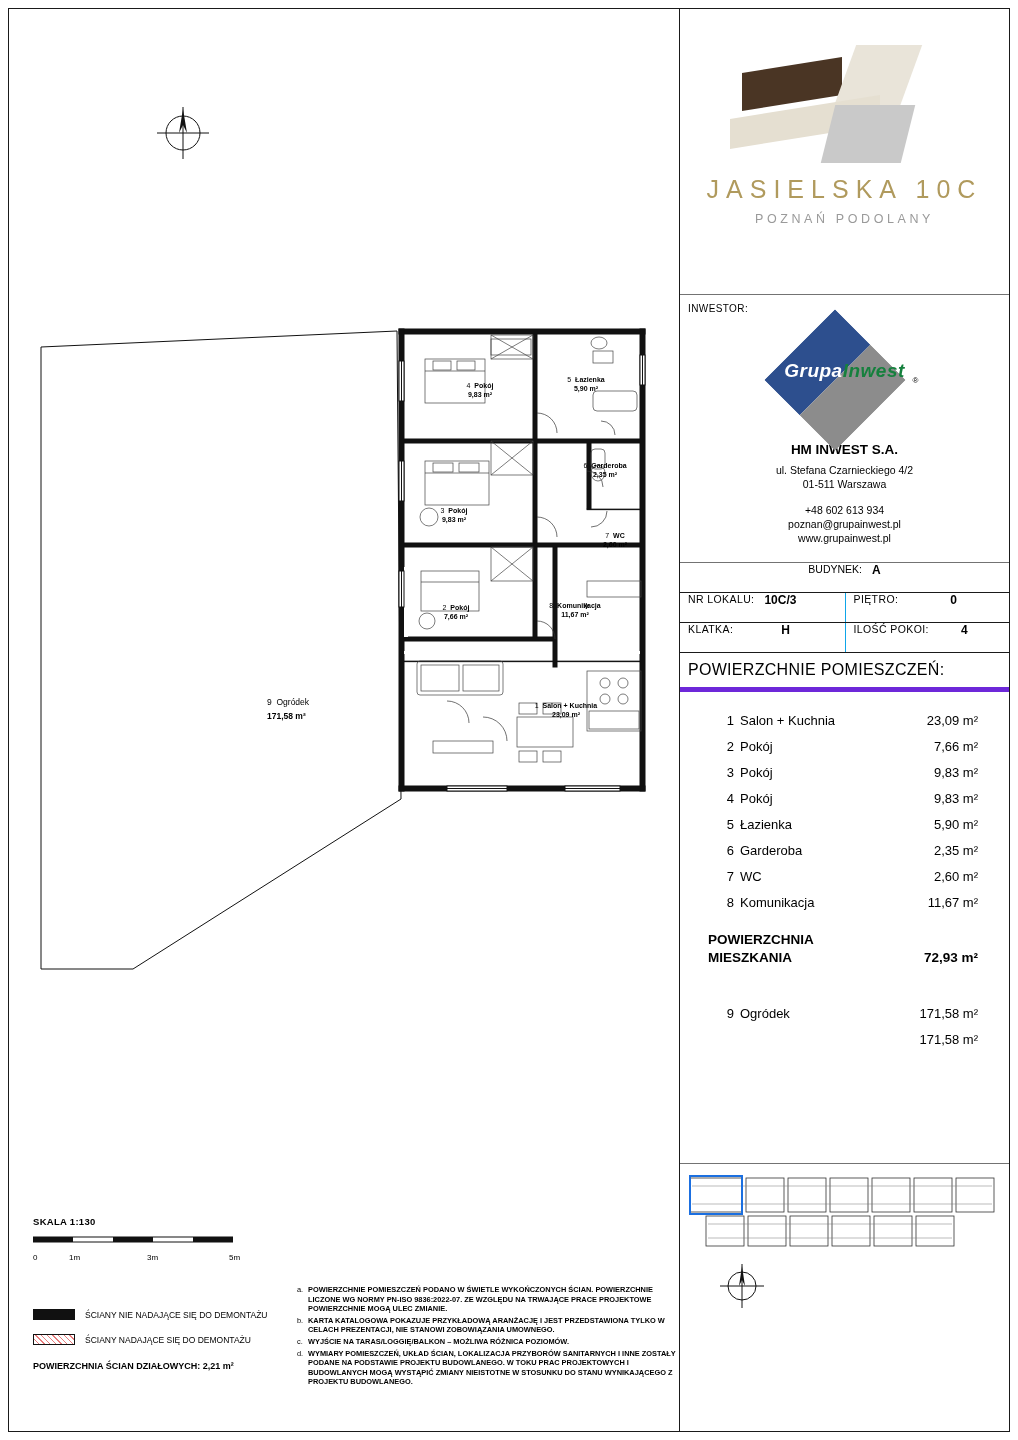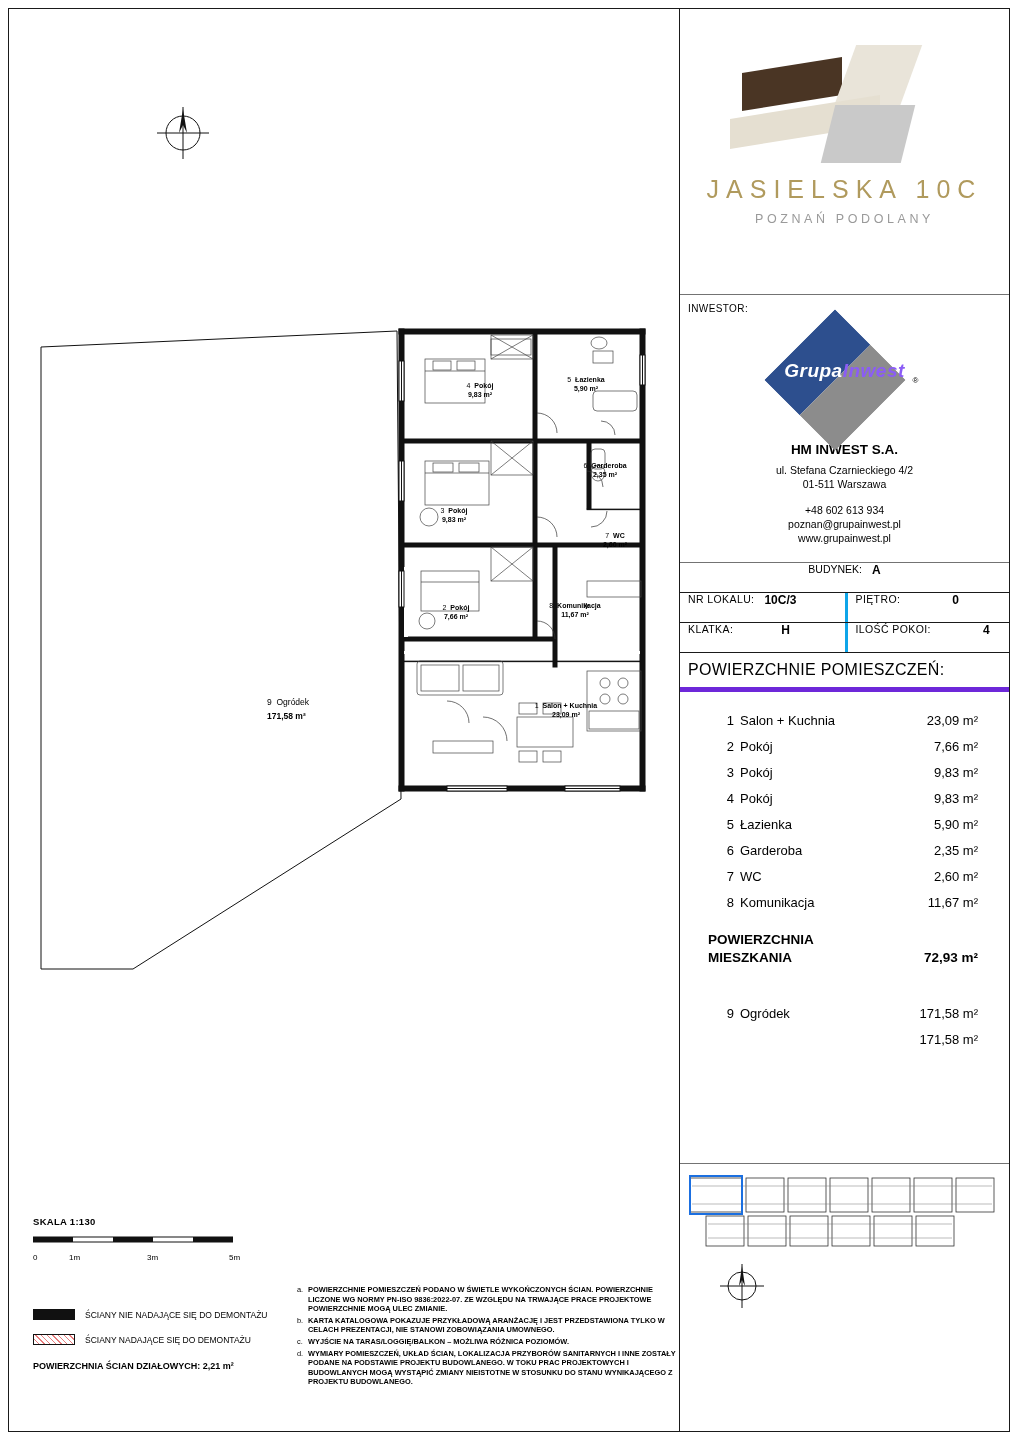--- a/index.html
+++ b/index.html
@@ -32,33 +32,33 @@
   .logo-sub { text-align:center; font-size:12.5px; letter-spacing:3.6px; color:#9a9a9a; margin-top:8px; }
 
   
   .inv-block { height:268px; padding:8px 0 0 0; }
   .inv-label { font-size:10px; letter-spacing:.4px; padding-left:8px; }
   .gi-logo { margin:6px auto 0; width:160px; height:120px; position:relative; }
   .gi-diamond { position:absolute; left:20px; top:10px; width:100px; height:100px; transform:rotate(45deg); overflow:hidden; }
   .gi-diamond .half-l { position:absolute; left:0; top:0; width:50px; height:100px; background:#2d4f8e; }
   .gi-diamond .half-r { position:absolute; left:50px; top:0; width:50px; height:100px; background:#8c8c8c; }
   .gi-word { position:absolute; left:10px; top:40px; width:140px; text-align:center; color:#ffffff; font-size:19px; font-style:italic; font-weight:bold; letter-spacing:.5px; }
-  .gi-word .w2 { color:#8b5cf6; }
+  .gi-word .w2 { color:#15803d; }
   .gi-reg { position:absolute; right:6px; top:56px; font-size:8px; }
   .inv-name { text-align:center; font-weight:bold; font-size:13.5px; margin-top:2px; }
   .inv-addr { text-align:center; font-size:10.5px; line-height:14px; margin-top:6px; }
   .inv-contact { text-align:center; font-size:10.5px; line-height:14px; margin-top:12px; }
 
   
   .meta-row { display:flex; height:30px; border-bottom:1px solid #1a1a1a; font-size:10.5px; align-items:center; }
   .meta-row.last { border-bottom:1px solid #1a1a1a; }
   .meta-cell { display:flex; align-items:flex-start; height:100%; }
   .meta-k { padding-left:8px; letter-spacing:.4px; }
   .meta-v { font-weight:bold; font-size:12px; padding-left:10px; }
-  .vsplit { border-left:3px solid #0ea5e9; }
+  .vsplit { border-left:1px solid #0ea5e9; }
   .meta-center { justify-content:center; width:100%; }
 
   .areas-head { font-size:16px; padding:8px 0 8px 8px; border-bottom:5px solid #6d28d9; letter-spacing:.3px; }
   .areas-body { padding:16px 0 10px 0; height:472px; }
   .area-line { display:flex; font-size:13px; line-height:26px; }
   .area-no { width:60px; text-align:right; padding-right:6px; }
   .area-nm { width:140px; }
   .area-val { width:110px; text-align:right; padding-right:12px; }
   .tot-line { display:flex; font-size:13.5px; font-weight:bold; margin-top:15px; }
   .tot-nm { width:180px; padding-left:28px; line-height:18px; }
@@ -370,21 +370,21 @@
         <span class="meta-k">PIĘTRO:</span>
         <span class="meta-v" style="padding-left:52px;">0</span>
       </div>
     </div>
 
     <div class="meta-row last">
       <div class="meta-cell" style="width:50%;">
         <span class="meta-k">KLATKA:</span>
         <span class="meta-v" style="padding-left:48px;">H</span>
       </div>
-      <div class="meta-cell vsplit" style="width:50%;gap:20px;">
+      <div class="meta-cell vsplit" style="width:50%;">
         <span class="meta-k">ILOŚĆ POKOI:</span>
         <span class="meta-v" style="padding-left:32px;">4</span>
       </div>
     </div>
 
     <div class="areas-head">POWIERZCHNIE POMIESZCZEŃ:</div>
     <div class="rp-block areas-body">
 
       <div class="area-line">
         <div class="area-no">1</div>

